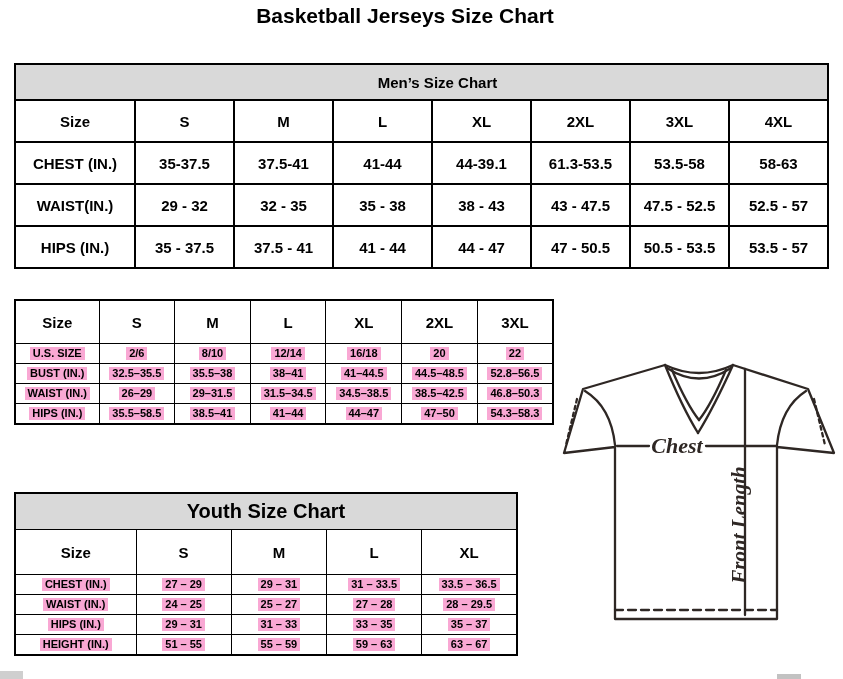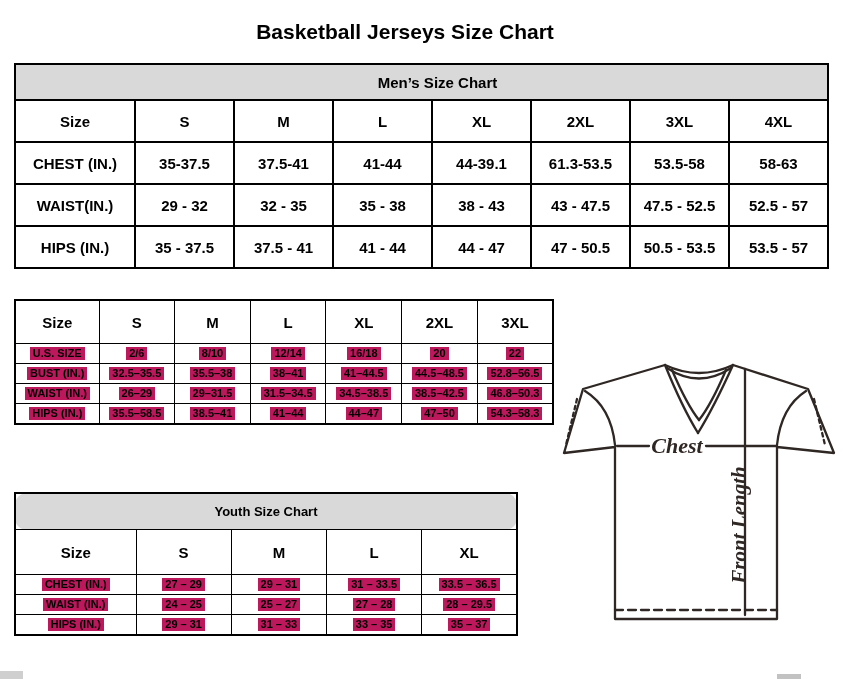--- a/index.html
+++ b/index.html
@@ -1,21 +1,21 @@
 <!DOCTYPE html>
 <html><head>
 <meta charset="utf-8">
 <style>
   html,body{margin:0;padding:0;}
   body{
     width:843px;height:679px;position:relative;background:#ffffff;
     font-family:"Liberation Sans",sans-serif;color:#000;overflow:hidden;
   }
   .page-title{
-    position:absolute;top:20px;left:0;width:810px;text-align:center;
+    position:absolute;top:4px;left:0;width:810px;text-align:center;
     font-size:21px;font-weight:bold;letter-spacing:0px;
   }
   table{
     border-collapse:collapse;table-layout:fixed;position:absolute;background:#fff;
   }
   td{
     border:1px solid #000;text-align:center;vertical-align:middle;
     font-weight:bold;padding:0;overflow:hidden;white-space:nowrap;
   }
   td.band{background:#d9d9d9;font-size:17px;}
@@ -29,27 +29,27 @@
   
   #table-womens{left:14px;top:299px;width:540px;border:2px solid #000;}
   #table-womens td{font-size:15px;}
   #table-womens td.band{height:35px;font-size:16px;}
   #table-womens tr.head td{height:42px;}
   #table-womens tr.data td{height:19px;font-size:11px;}
   #table-womens col.first{width:84px;}
   
   #table-youth{left:14px;top:492px;width:504px;border:2px solid #000;}
   #table-youth td{font-size:15px;}
-  #table-youth td.band{height:35px;font-size:13px;border-radius:12px;}
+  #table-youth td.band{height:35px;font-size:20px;}
   #table-youth tr.head td{height:44px;}
   #table-youth tr.data td{height:19px;font-size:11px;}
   #table-youth col.first{width:121px;}
   
   #table-womens tr.data span, #table-youth tr.data span{
-    background:#be185d;padding:0 3px;display:inline-block;line-height:13px;
+    background:#f9a8d4;padding:0 3px;display:inline-block;line-height:13px;
   }
   
   .jersey-wrap{position:absolute;left:555px;top:356px;width:288px;height:272px;}
   .diagram-text{
     font-family:"Liberation Serif",serif;font-style:italic;font-weight:bold;
     fill:#2e2724;
   }
   
   .frag-left{position:absolute;left:0px;top:671px;width:23px;height:8px;background:#cfcfcf;}
   .frag-right{position:absolute;left:777px;top:674px;width:24px;height:5px;background:#c2c2c2;}
@@ -207,20 +207,27 @@
         <td><span>27 – 28</span></td>
         <td><span>28 – 29.5</span></td>
       </tr>
       <tr class="data">
         <td><span>HIPS (IN.)</span></td>
         <td><span>29 – 31</span></td>
         <td><span>31 – 33</span></td>
         <td><span>33 – 35</span></td>
         <td><span>35 – 37</span></td>
       </tr>
+      <tr class="data">
+        <td><span>HEIGHT (IN.)</span></td>
+        <td><span>51 – 55</span></td>
+        <td><span>55 – 59</span></td>
+        <td><span>59 – 63</span></td>
+        <td><span>63 – 67</span></td>
+      </tr>
     </tbody>
   </table>
 
 <div class="jersey-wrap">
   <svg viewBox="0 0 288 270" width="288" height="272" fill="none" stroke="#2e2724" stroke-width="2.3" stroke-linejoin="round" stroke-linecap="round">
 
     <path d="M110,8 L28,32 L9,96 L60,90 L60,262 L222,262 L222,90 L279,96 L253,32 L178,8"></path>
 
     <path d="M22,42 L11,88" stroke-dasharray="3.5 3.5"></path>
     <path d="M259,42 L270,88" stroke-dasharray="3.5 3.5"></path>

